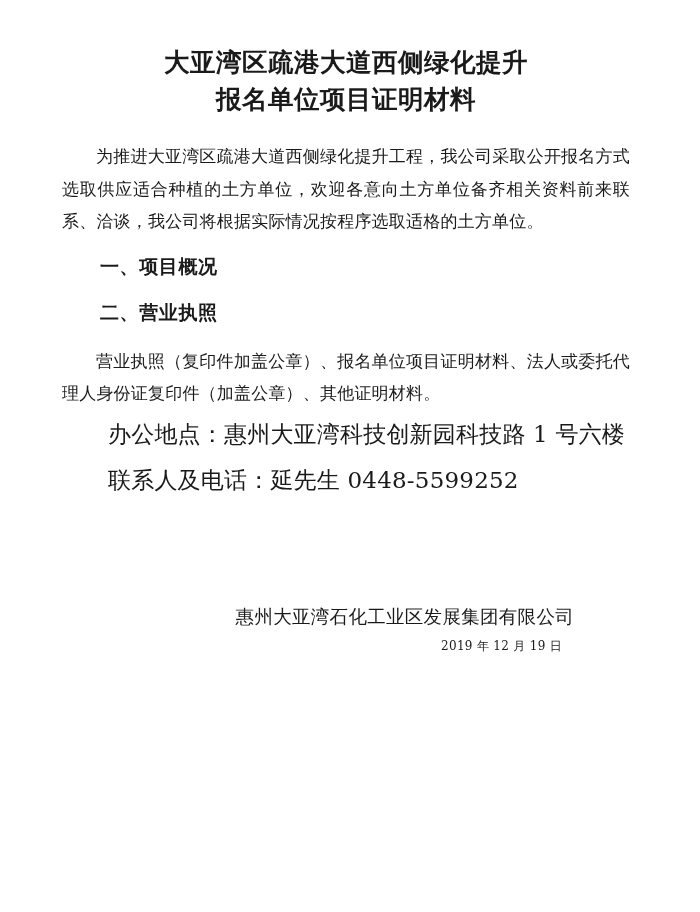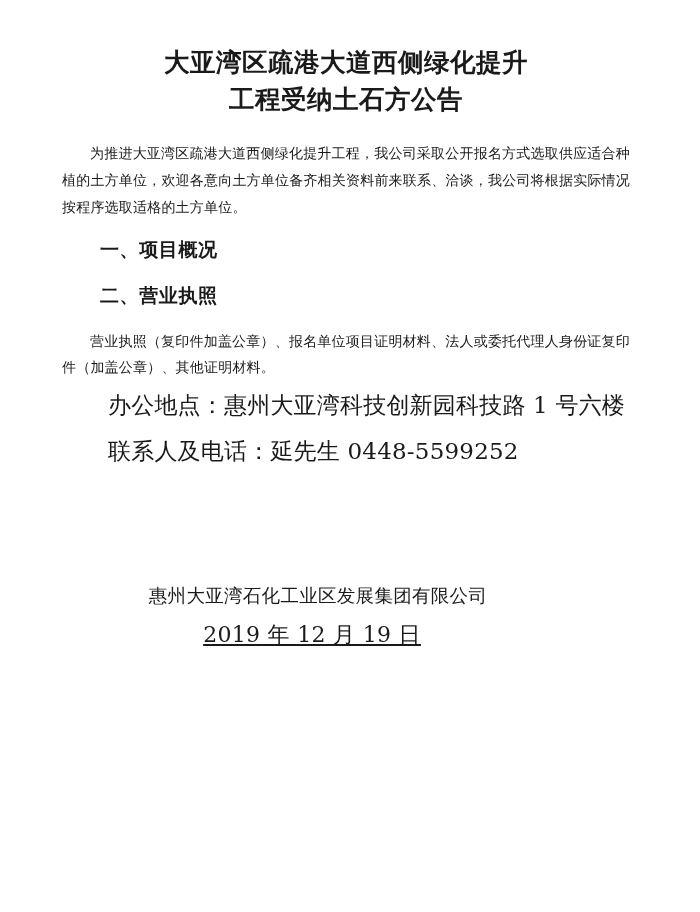--- a/index.html
+++ b/index.html
@@ -30,21 +30,21 @@
     margin: 0 0 14px 0;
   }
   .doc-title .line {
     display: block;
   }
   .body-block {
     margin-top: 22px;
   }
   p.para {
     margin: 14px 0 2px 0;
-    font-size: 14px;
+    font-size: 17px;
     line-height: 1.92;
     text-align: justify;
     text-justify: inter-ideograph;
     text-indent: 2em;
     letter-spacing: 0.2px;
   }
   p.section-head {
     margin: 10px 0 2px 0;
     font-size: 19px;
     line-height: 1.92;
@@ -56,45 +56,44 @@
     margin: 0 0 2px 0;
     font-size: 23px;
     line-height: 1.92;
     text-indent: 2em;
     letter-spacing: 0.2px;
   }
   .spacer {
     height: 86px;
   }
   .signature {
-    margin-top: 16px;
-    text-align: center;
+    margin-top: 9px;
+    text-align: right;
     padding-right: 56px;
   }
   .signature .org {
     font-size: 18.5px;
     line-height: 1.95;
     letter-spacing: 0.3px;
   }
   .signature .date {
-    font-size: 22px;
+    font-size: 12px;
     line-height: 1.95;
     letter-spacing: 0.3px;
     padding-right: 12px;
-    text-decoration: underline;
   }
 </style>
 </head>
 <body>
 
 <div class="page">
 
   <h1 class="doc-title">
     <span class="line">大亚湾区疏港大道西侧绿化提升</span>
-    <span class="line">工程受纳土石方公告</span>
+    <span class="line">报名单位项目证明材料</span>
   </h1>
 
   <div class="body-block">
 
     <p class="para">为推进大亚湾区疏港大道西侧绿化提升工程，我公司采取公开报名方式选取供应适合种植的土方单位，欢迎各意向土方单位备齐相关资料前来联系、洽谈，我公司将根据实际情况按程序选取适格的土方单位。</p>
 
     <p class="section-head">一、项目概况</p>
 
     <p class="section-head">二、营业执照</p>
     <p class="para">营业执照（复印件加盖公章）、报名单位项目证明材料、法人或委托代理人身份证复印件（加盖公章）、其他证明材料。</p>

